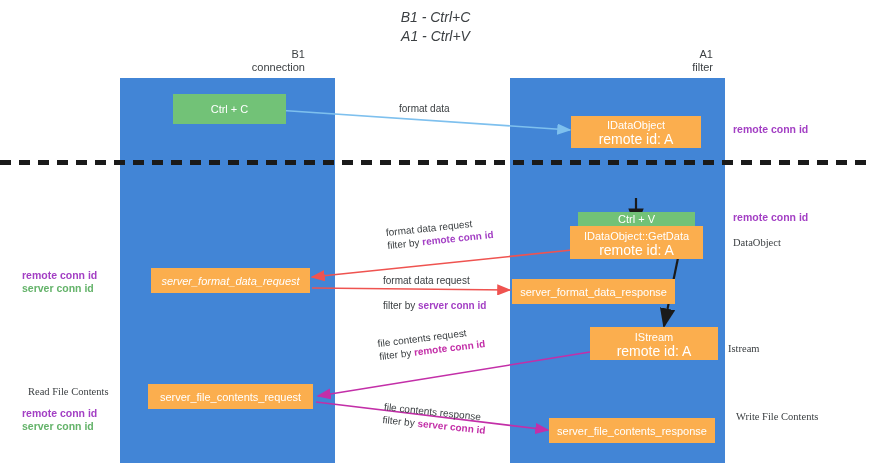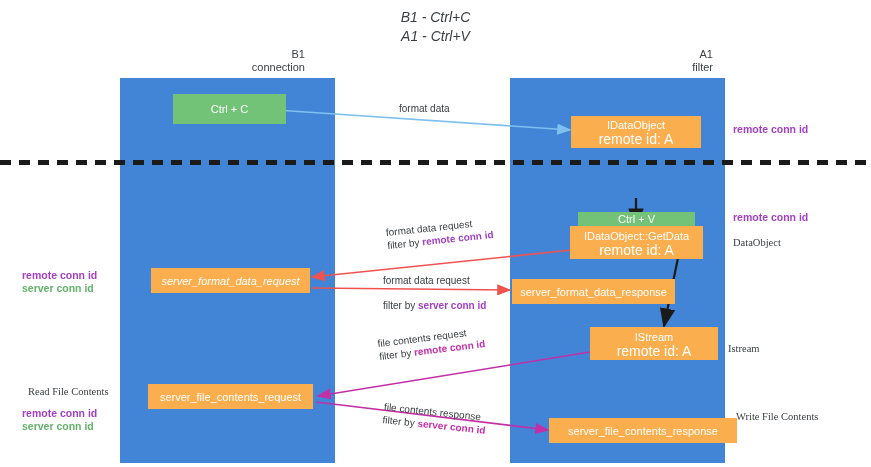--- a/index.html
+++ b/index.html
@@ -174,21 +174,21 @@
 
   <div class="node orange" style="left:590px; top:327px; width:128px; height:33px;">
     <span>IStream</span>
     <span class="sub">remote id: A</span>
   </div>
 
   <div class="node orange" style="left:148px; top:384px; width:165px; height:25px;align-items:center;">
     <span>server_file_contents_request</span>
   </div>
 
-  <div class="node orange" style="left:549px; top:418px; width:188px; height:25px;">
+  <div class="node orange" style="left:549px; top:418px; width:166px; height:25px;">
     <span>server_file_contents_response</span>
   </div>
 
   <div class="edge-label" style="left:399px; top:102px;">
     <span>format data</span>
   </div>
 
   <div class="edge-label rot-up" style="left:388px; top:226px; transform: rotate(-6deg);">
     <div>format data request</div>
     <div>

